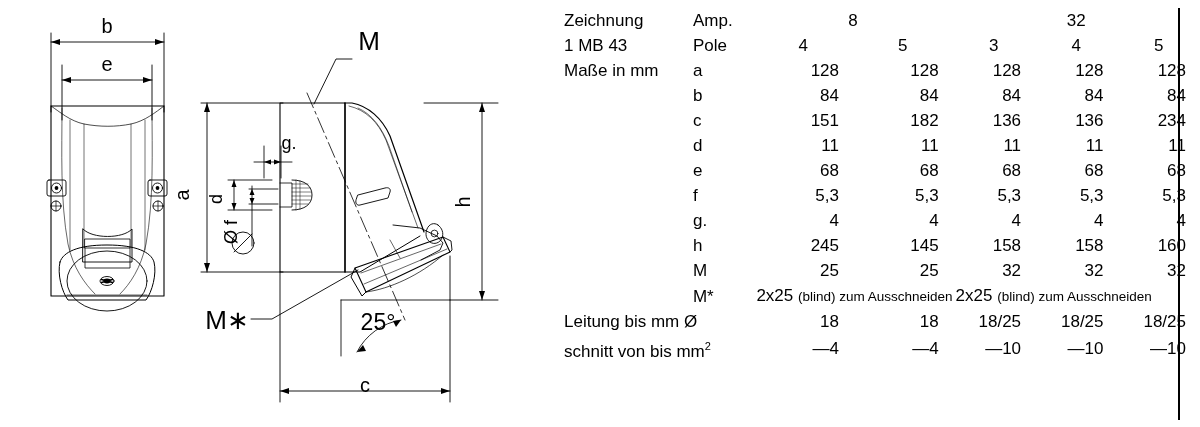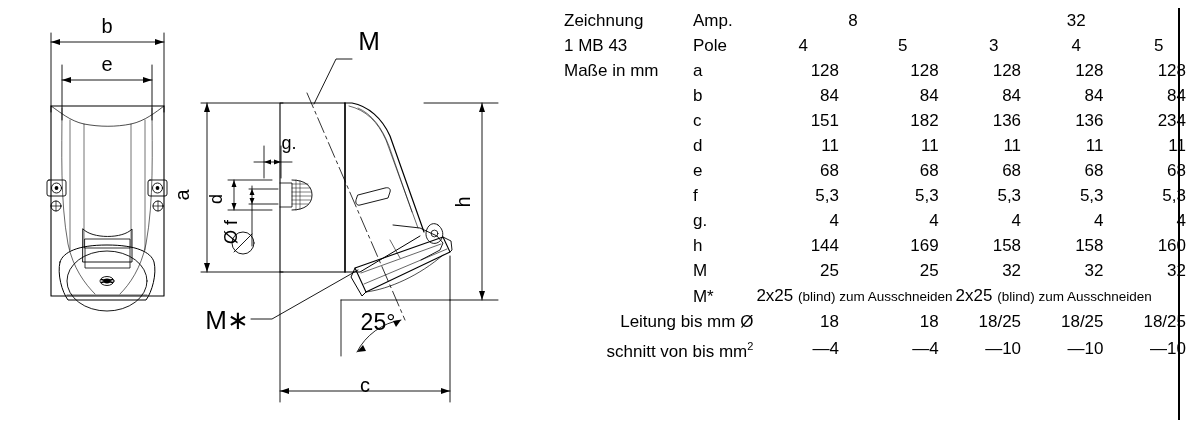--- a/index.html
+++ b/index.html
@@ -80,21 +80,21 @@
   .hsep-b { border-bottom: 2px solid #000; }
   .bold { font-weight: bold; }
   .center { text-align: center; padding-right: 0 !important; }
   .span-text {
     text-align: left;
     font-size: 16px;
     padding-left: 3px !important;
   }
   .span-text .smalltxt { font-size: 13.5px; }
   .amp-head { font-weight: bold; font-size: 17px; text-align: center; }
-  .desc-small { font-size: 16.5px; text-align: right; }
+  .desc-small { font-size: 16.5px; }
   .sup { font-size: 11px; vertical-align: super; }
   .rule-amp { border-bottom: 2px solid #000; }
   
   .vrule {
     position: absolute;
     width: 2px;
     background: #000;
   }
 </style>
 </head>
@@ -380,22 +380,22 @@
           <td class="c-val vsep-l">4</td>
           <td class="c-val">4</td>
           <td class="c-val vsep-l">4</td>
           <td class="c-val">4</td>
           <td class="c-val">4</td>
         </tr>
 
         <tr>
           <td class="c-desc"></td>
           <td class="c-sym">h</td>
-          <td class="c-val vsep-l">144</td>
-          <td class="c-val">169</td>
+          <td class="c-val vsep-l">245</td>
+          <td class="c-val">145</td>
           <td class="c-val vsep-l">158</td>
           <td class="c-val">158</td>
           <td class="c-val">160</td>
         </tr>
 
         <tr>
           <td class="c-desc"></td>
           <td class="c-sym">M</td>
           <td class="c-val vsep-l">25</td>
           <td class="c-val">25</td>

